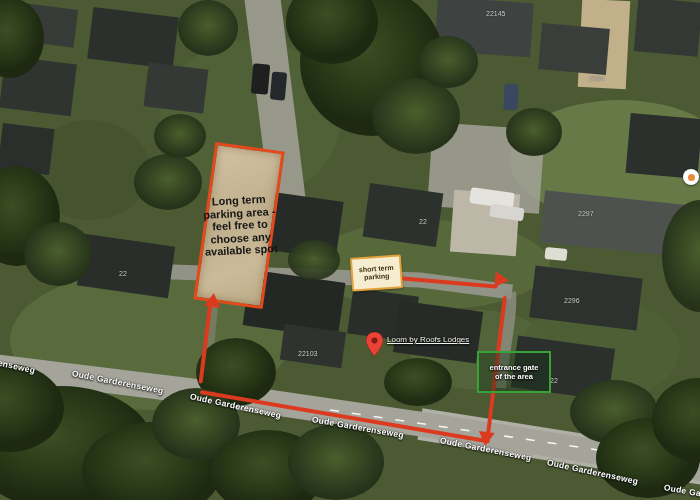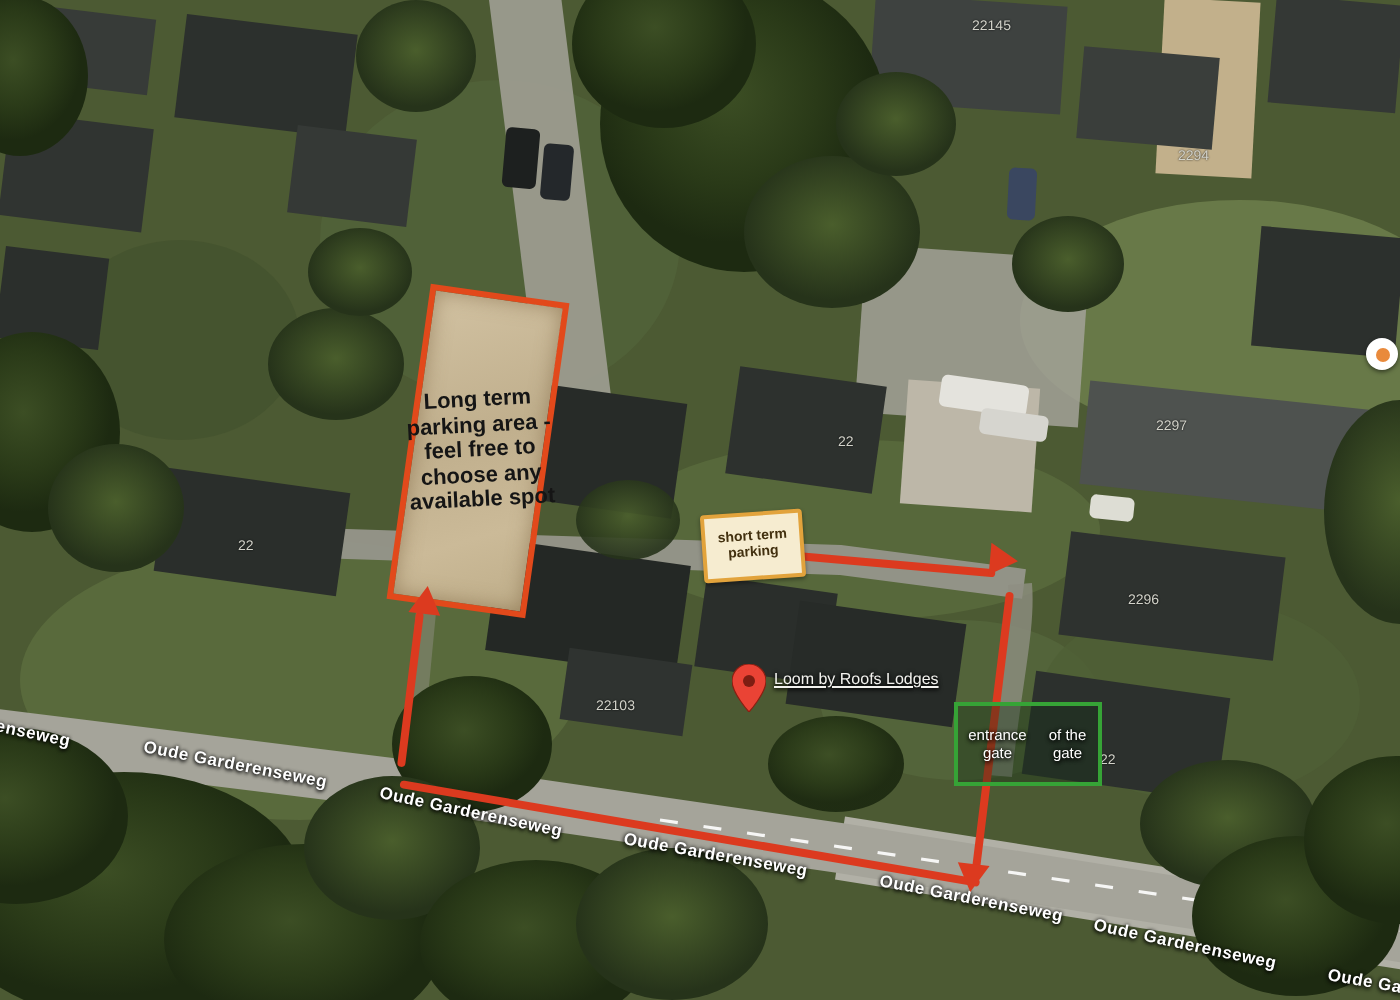--- a/index.html
+++ b/index.html
@@ -30,22 +30,22 @@
   
   .st-box{position:absolute;left:351px;top:256px;width:47px;height:30px;z-index:31;
     transform:rotate(-4deg);background:#f6ecd0;border:2px solid #e2a33c;border-radius:2px;
     display:flex;flex-direction:column;align-items:center;justify-content:center;
     font-size:7px;line-height:8.5px;font-weight:bold;color:#42300f;text-align:center;
     box-shadow:0 1px 2px rgba(0,0,0,.4);}
 
   
   .gate-box{position:absolute;left:477px;top:351px;width:70px;height:38px;z-index:31;
     border:2px solid #36a336;background:rgba(25,50,25,.42);
-    display:flex;flex-direction:row;align-items:center;justify-content:center;
-    font-size:7.5px;line-height:9px;font-weight:normal;color:#fff;text-align:center;
+    display:flex;flex-direction:column;align-items:center;justify-content:center;
+    font-size:7.5px;line-height:9px;font-weight:bold;color:#fff;text-align:center;
     text-shadow:0 1px 2px #000,0 0 2px #000;}
 
   
   .pin{position:absolute;left:366px;top:332px;z-index:25;}
   .pin-label{position:absolute;left:387px;top:335px;z-index:25;color:#f2f2ee;font-size:8px;
     white-space:nowrap;text-shadow:0 0 2px rgba(0,0,0,.9),0 1px 2px rgba(0,0,0,.8);text-decoration:underline;}
 
   
   .poi{position:absolute;left:683px;top:169px;width:16px;height:16px;border-radius:50%;
     background:#fff;z-index:25;box-shadow:0 1px 2px rgba(0,0,0,.5);
@@ -187,21 +187,21 @@
   <div class="rline" style="left:200px;top:390px;width:294px;height:4px;transform-origin:0 50%;transform:rotate(9.7deg);"></div>
 
   <div class="rline" style="left:398px;top:276px;width:100px;height:4px;transform-origin:0 50%;transform:rotate(5deg);"></div>
   <div class="ah" style="left:495px;top:272px;border-top:8px solid transparent;border-bottom:8px solid transparent;border-left:14px solid #dc3a1f;transform:rotate(5deg);"></div>
 
   <div class="rline" style="left:503px;top:296px;width:4px;height:140px;transform-origin:50% 0;transform:rotate(7deg);z-index:30;"></div>
   <div class="ah" style="left:478px;top:432px;border-left:8px solid transparent;border-right:8px solid transparent;border-top:14px solid #dc3a1f;transform:rotate(7deg);"></div>
 
   <div class="gate-box">
     <div>entrance gate</div>
-    <div>of the gate</div>
+    <div>of the area</div>
   </div>
 
   <div class="pin">
     <svg width="17" height="24" viewBox="0 0 17 24">
       <path d="M8.5,0 C3.8,0 0,3.8 0,8.5 C0,14.5 8.5,24 8.5,24 C8.5,24 17,14.5 17,8.5 C17,3.8 13.2,0 8.5,0 Z" fill="#ea4335" stroke="#8a1f12" stroke-width="0.6"></path>
       <circle cx="8.5" cy="8.5" r="3" fill="#7e1d12"></circle>
     </svg>
   </div>
   <div class="pin-label">Loom by Roofs Lodges</div>
 

